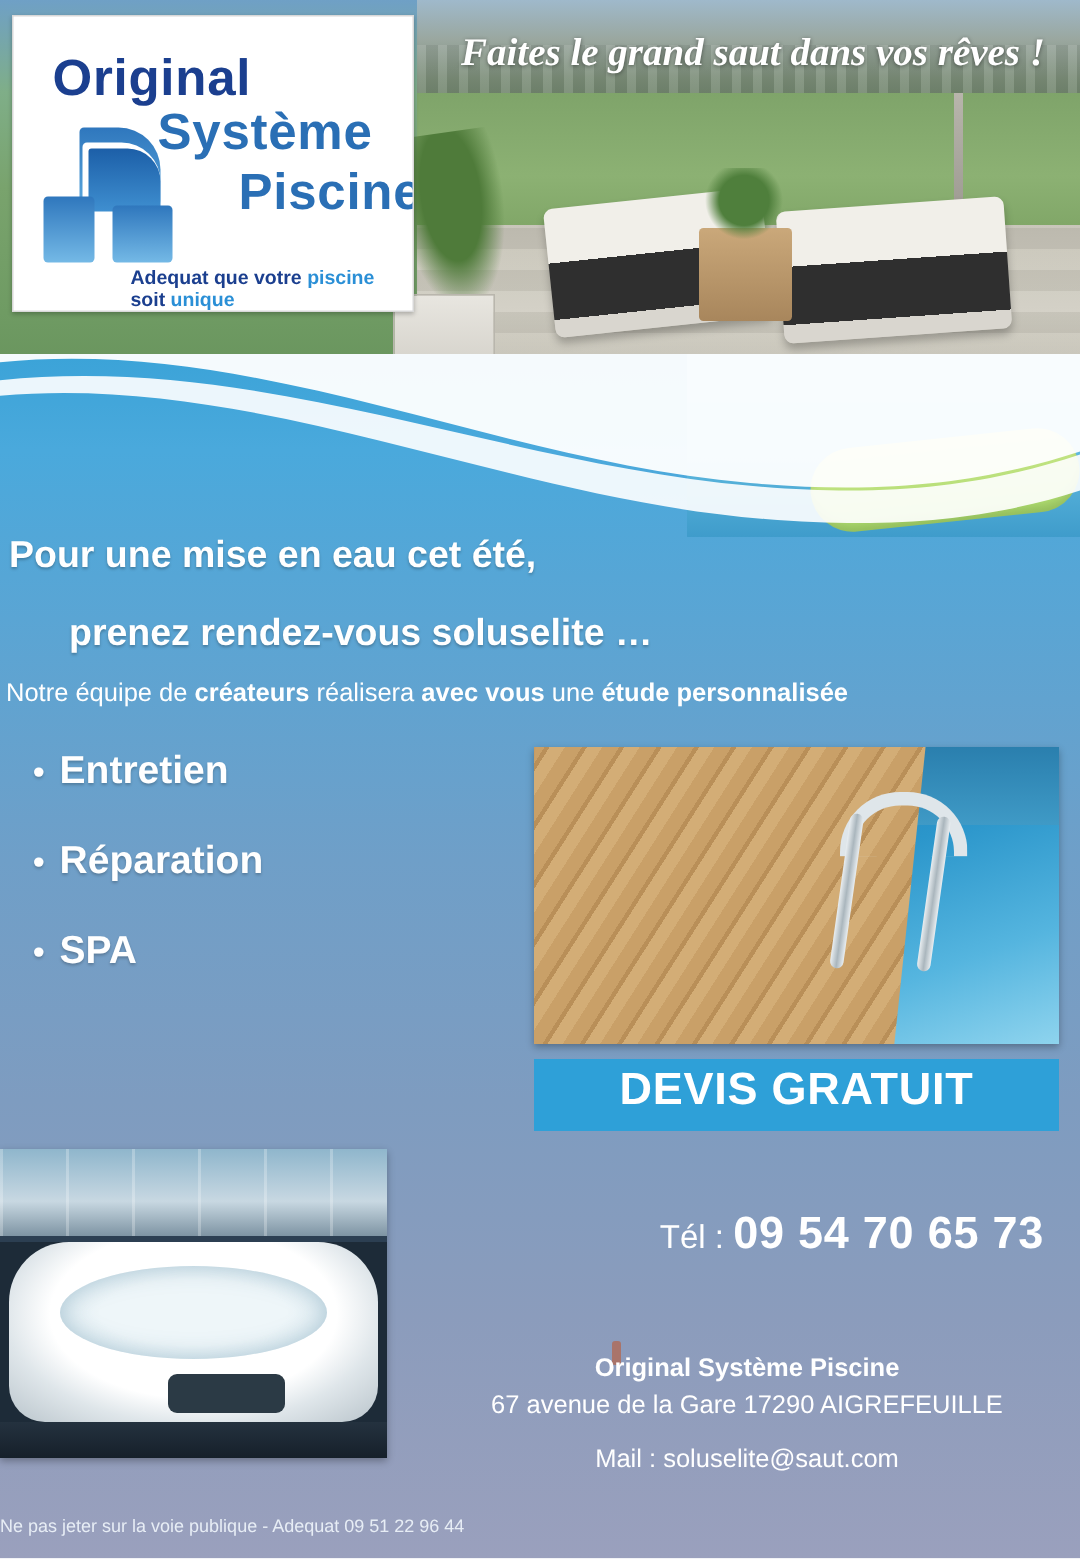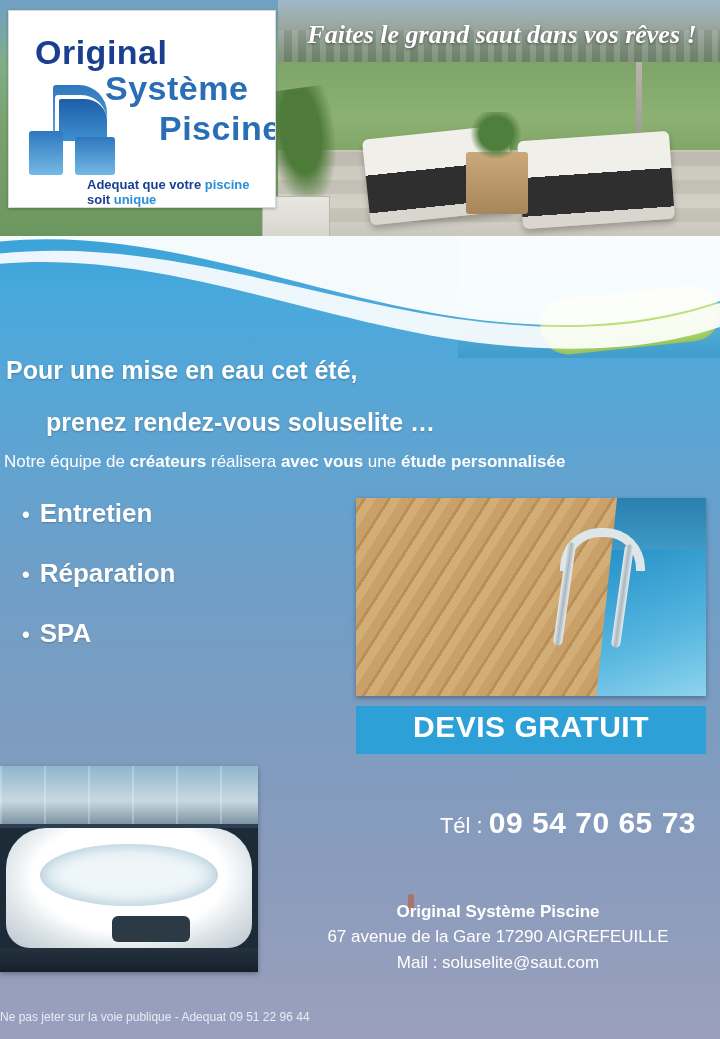--- a/index.html
+++ b/index.html
@@ -277,21 +277,21 @@
     position:absolute; left:0; top: 182px; width:100%; height: 24px;
     background: linear-gradient(to bottom,#24323f,#16202a);
   }
 
   
   .contact {
     position:absolute; left: 290px; top: 902px; width: 416px;
     text-align:center; color:#ffffff;
   }
   .contact .c-name { font-size: 17px; font-weight: bold; margin-bottom: 5px; }
-  .contact .c-addr { font-size: 17px; margin-bottom: 6px; }
+  .contact .c-addr { font-size: 17px; margin-bottom: 16px; }
   .contact .c-mail { font-size: 17px; }
 
   .legal {
     position:absolute; left: 0; top: 1010px; width: 720px;
     text-align:left; font-size: 12px; color:#e7edf5;
   }
 
   .small-mark {
     position:absolute; left: 408px; top: 894px; width: 6px; height: 16px;
     background: #b06a55; opacity:.8; border-radius:2px;

